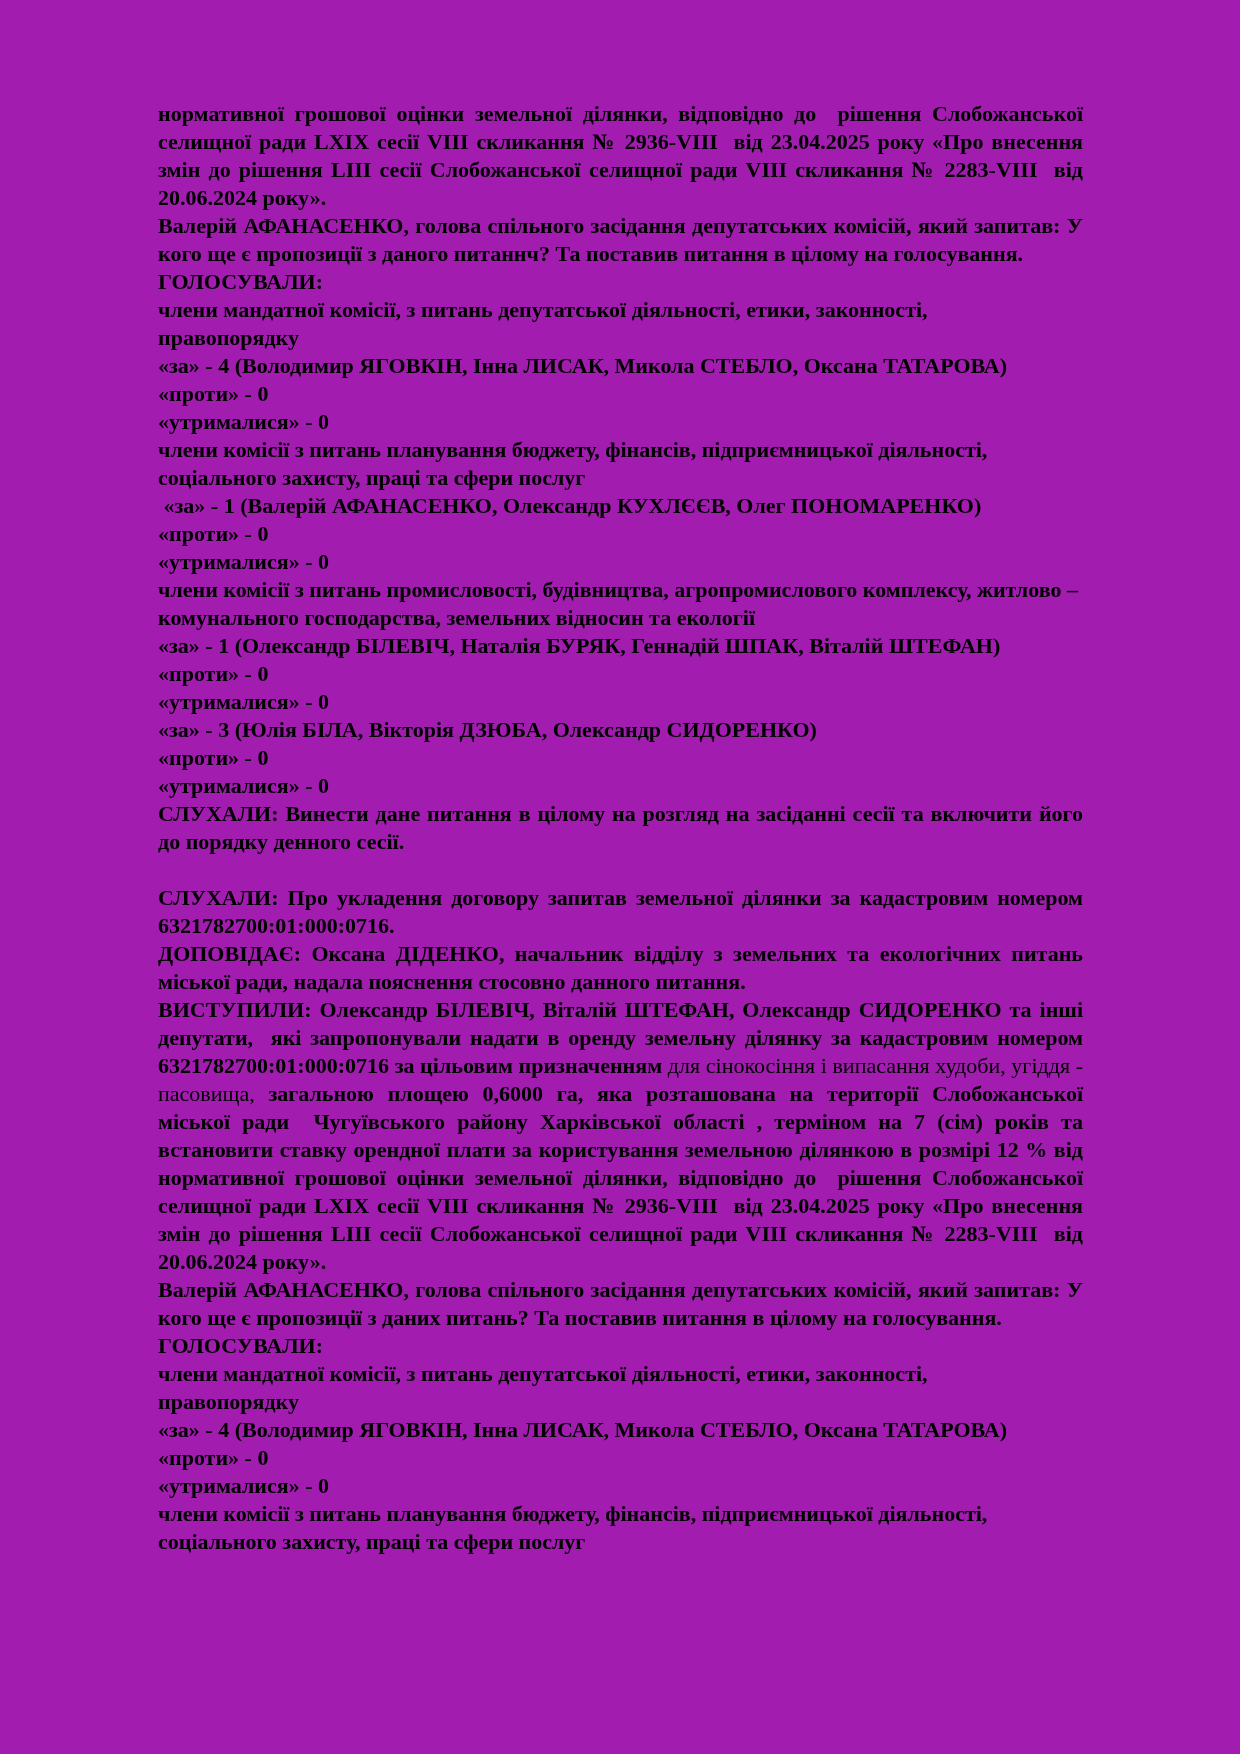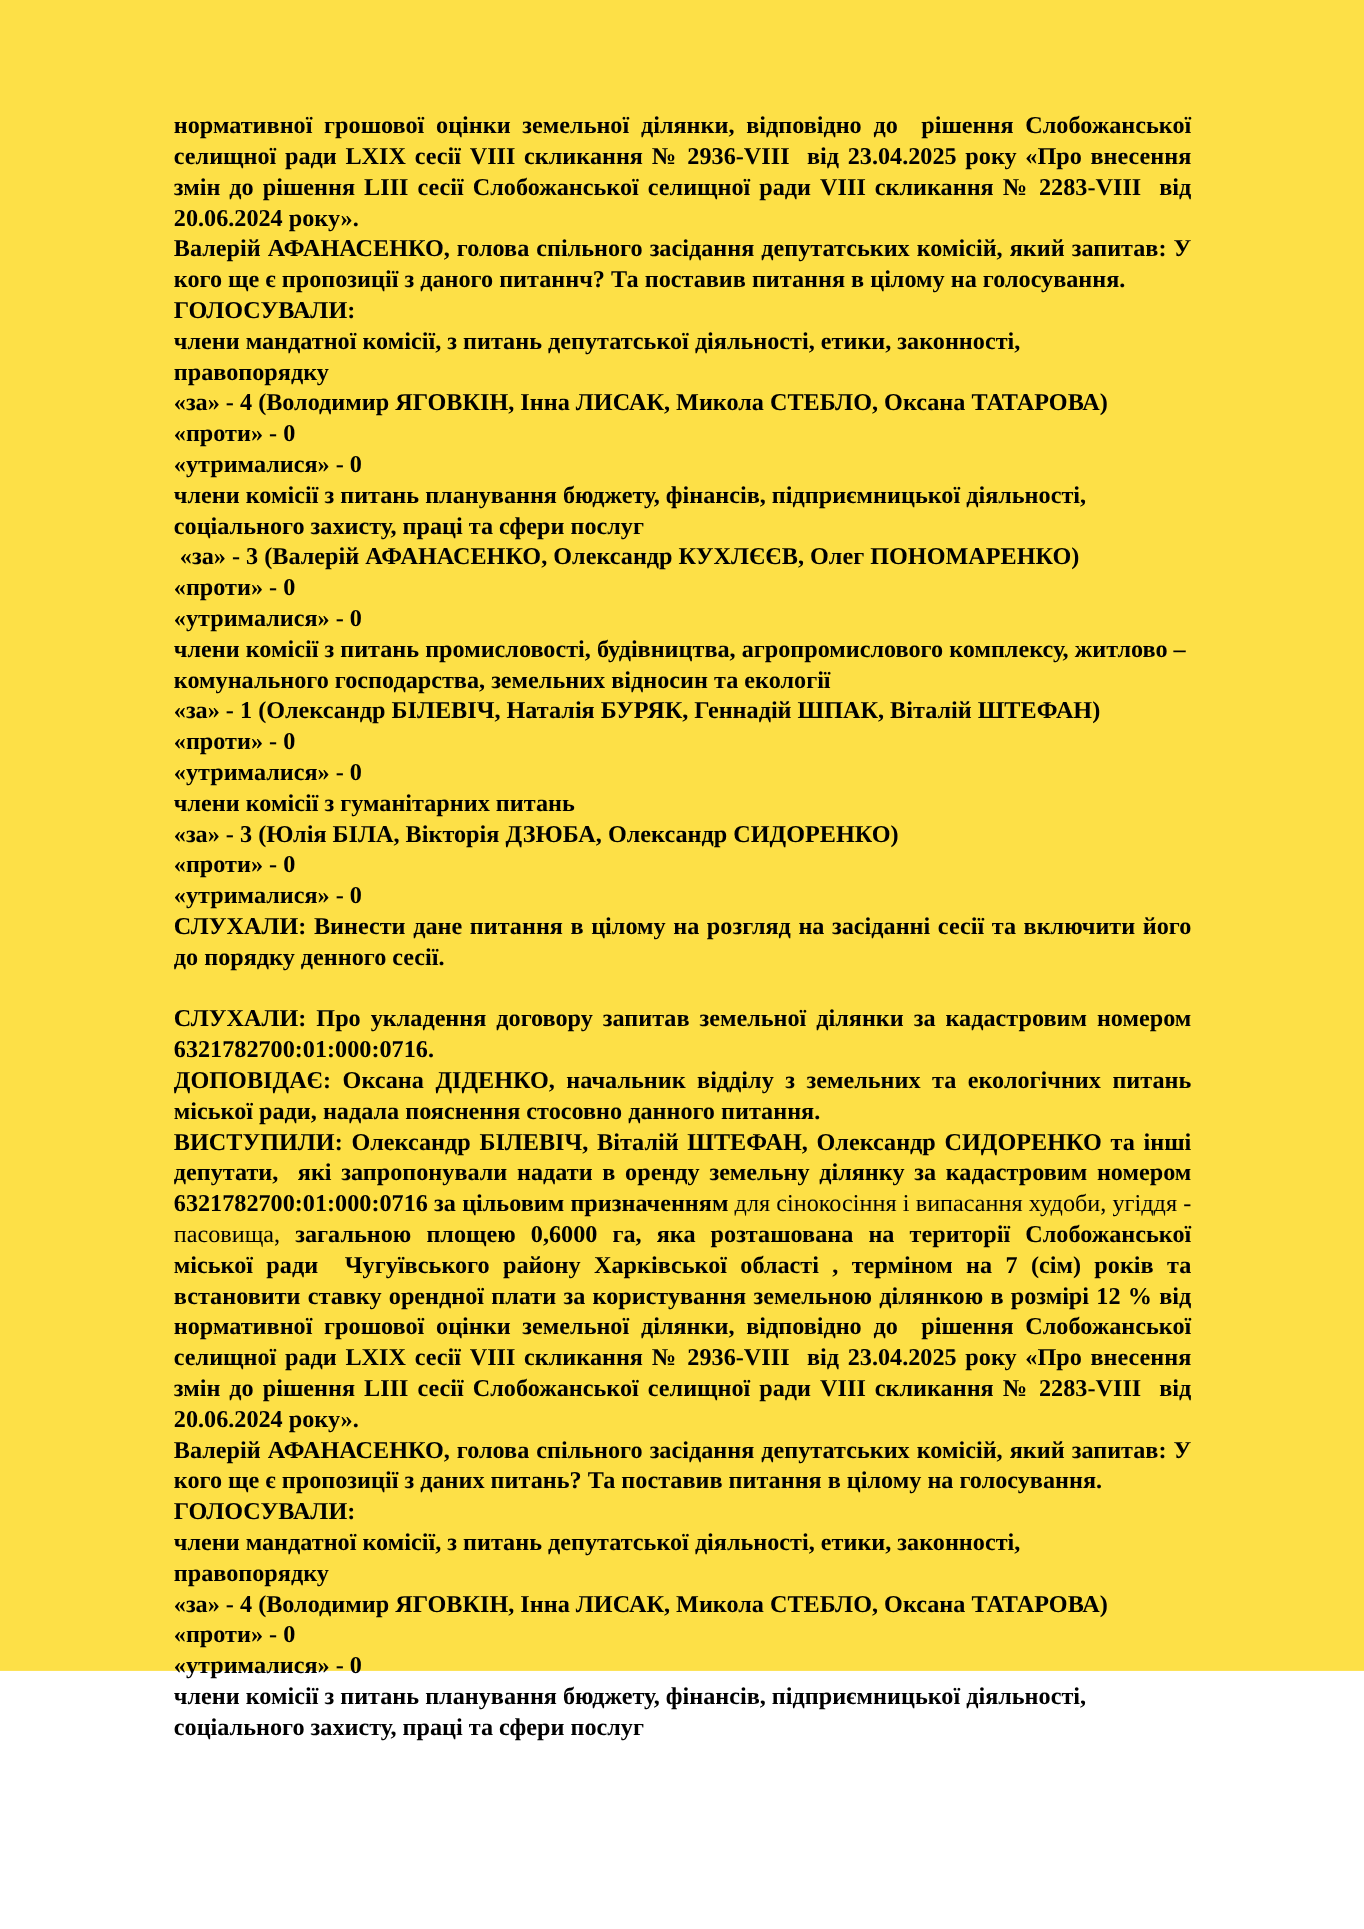--- a/index.html
+++ b/index.html
@@ -11,22 +11,22 @@
     width: 1240px;
     height: 1754px;
     position: relative;
     overflow: hidden;
   }
   .page {
     position: absolute;
     top: 0;
     left: 0;
     width: 1240px;
-    height: 1519px;
-    background: #fde047;
+    height: 1754px;
+    background: #a21caf;
     box-sizing: border-box;
     padding: 100px 157px 60px 158px;
     color: #000000;
     font-family: "Liberation Serif", "DejaVu Serif", serif;
     font-size: 22px;
     line-height: 28px;
     font-weight: 700;
   }
   .block {
     margin: 0;
@@ -45,28 +45,27 @@
   <div>
       <div class="block justify">нормативної грошової оцінки земельної ділянки, відповідно до  рішення Слобожанської селищної ради LXIX сесії VIII скликання № 2936-VIII  від 23.04.2025 року «Про внесення змін до рішення LIII сесії Слобожанської селищної ради VIII скликання № 2283-VIII  від 20.06.2024 року».</div>
       <div class="block justify">Валерій АФАНАСЕНКО, голова спільного засідання депутатських комісій, який запитав: У кого ще є пропозиції з даного питаннч? Та поставив питання в цілому на голосування.</div>
       <div class="block left">ГОЛОСУВАЛИ:</div>
       <div class="block left">члени мандатної комісії, з питань депутатської діяльності, етики, законності,</div>
       <div class="block left">правопорядку</div>
       <div class="block left">«за» - 4 (Володимир ЯГОВКІН, Інна ЛИСАК, Микола СТЕБЛО, Оксана ТАТАРОВА)</div>
       <div class="block left">«проти» - 0</div>
       <div class="block left">«утрималися» - 0</div>
       <div class="block left">члени комісії з питань планування бюджету, фінансів, підприємницької діяльності, соціального захисту, праці та сфери послуг</div>
-      <div class="block left"> «за» - 3 (Валерій АФАНАСЕНКО, Олександр КУХЛЄЄВ, Олег ПОНОМАРЕНКО)</div>
+      <div class="block left"> «за» - 1 (Валерій АФАНАСЕНКО, Олександр КУХЛЄЄВ, Олег ПОНОМАРЕНКО)</div>
       <div class="block left">«проти» - 0</div>
       <div class="block left">«утрималися» - 0</div>
       <div class="block left">члени комісії з питань промисловості, будівництва, агропромислового комплексу, житлово – комунального господарства, земельних відносин та екології</div>
       <div class="block left">«за» - 1 (Олександр БІЛЕВІЧ, Наталія БУРЯК, Геннадій ШПАК, Віталій ШТЕФАН)</div>
       <div class="block left">«проти» - 0</div>
       <div class="block left">«утрималися» - 0</div>
-      <div class="block left">члени комісії з гуманітарних питань</div>
       <div class="block left">«за» - 3 (Юлія БІЛА, Вікторія ДЗЮБА, Олександр СИДОРЕНКО)</div>
       <div class="block left">«проти» - 0</div>
       <div class="block left">«утрималися» - 0</div>
       <div class="block justify">СЛУХАЛИ: Винести дане питання в цілому на розгляд на засіданні сесії та включити його до порядку денного сесії.</div>
       <div class="block spacer">&nbsp;</div>
       <div class="block justify">СЛУХАЛИ: Про укладення договору запитав земельної ділянки за кадастровим номером 6321782700:01:000:0716.</div>
       <div class="block justify">ДОПОВІДАЄ: Оксана ДІДЕНКО, начальник відділу з земельних та екологічних питань міської ради, надала пояснення стосовно данного питання.</div>
       <div class="block justify"><span class="w-bold">ВИСТУПИЛИ: Олександр БІЛЕВІЧ, Віталій ШТЕФАН, Олександр СИДОРЕНКО та інші депутати,  які запропонували надати в оренду земельну ділянку за кадастровим номером 6321782700:01:000:0716 за цільовим призначенням </span><span class="w-normal">для сінокосіння і випасання худоби, угіддя - пасовища,</span><span class="w-bold"> загальною площею 0,6000 га, яка розташована на території Слобожанської міської ради  Чугуївського району Харківської області , терміном на 7 (сім) років та встановити ставку орендної плати за користування земельною ділянкою в розмірі 12 % від нормативної грошової оцінки земельної ділянки, відповідно до  рішення Слобожанської селищної ради LXIX сесії VIII скликання № 2936-VIII  від 23.04.2025 року «Про внесення змін до рішення LIII сесії Слобожанської селищної ради VIII скликання № 2283-VIII  від 20.06.2024 року».</span></div>
       <div class="block justify">Валерій АФАНАСЕНКО, голова спільного засідання депутатських комісій, який запитав: У кого ще є пропозиції з даних питань? Та поставив питання в цілому на голосування.</div>
       <div class="block left">ГОЛОСУВАЛИ:</div>

